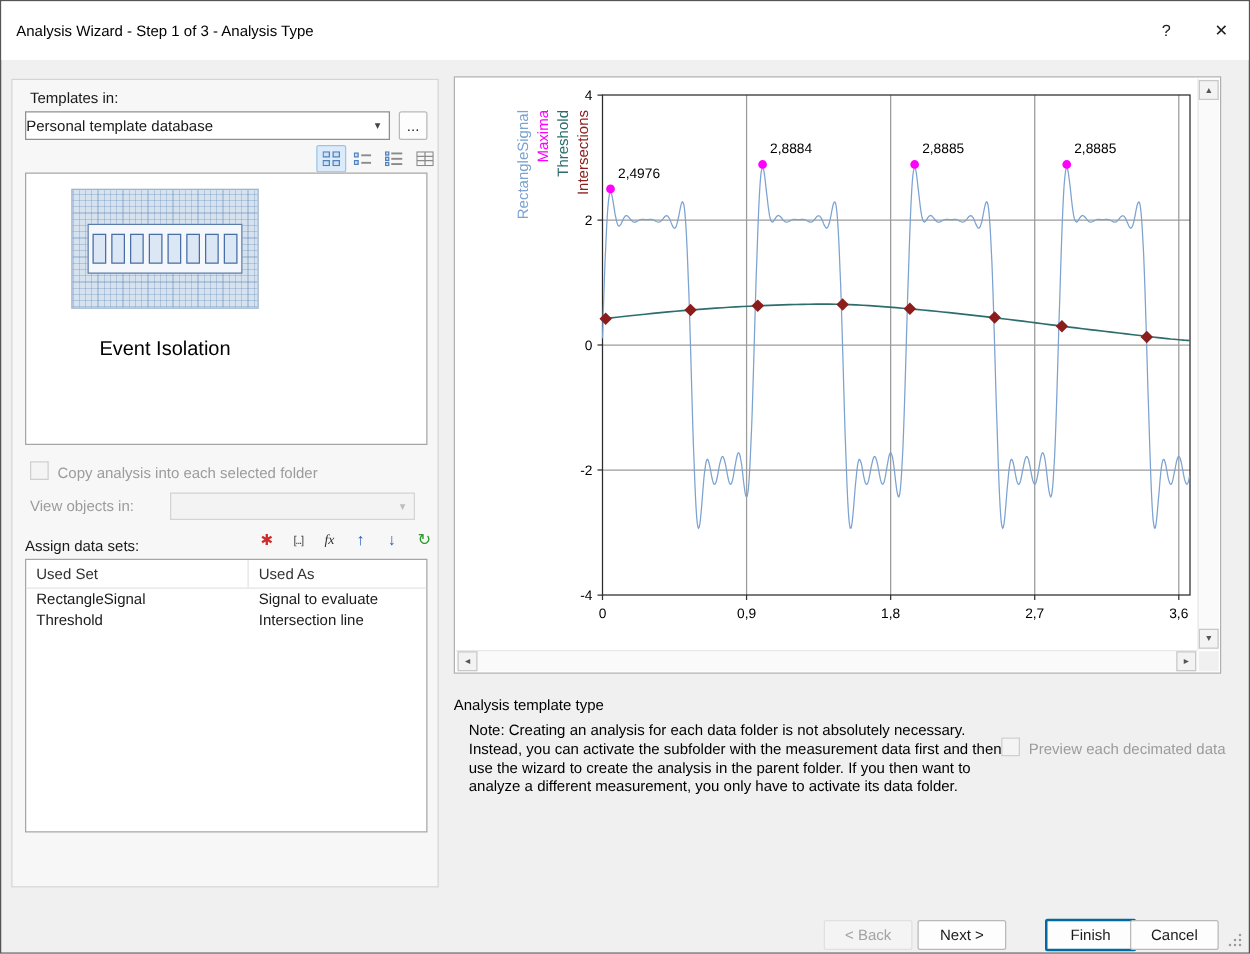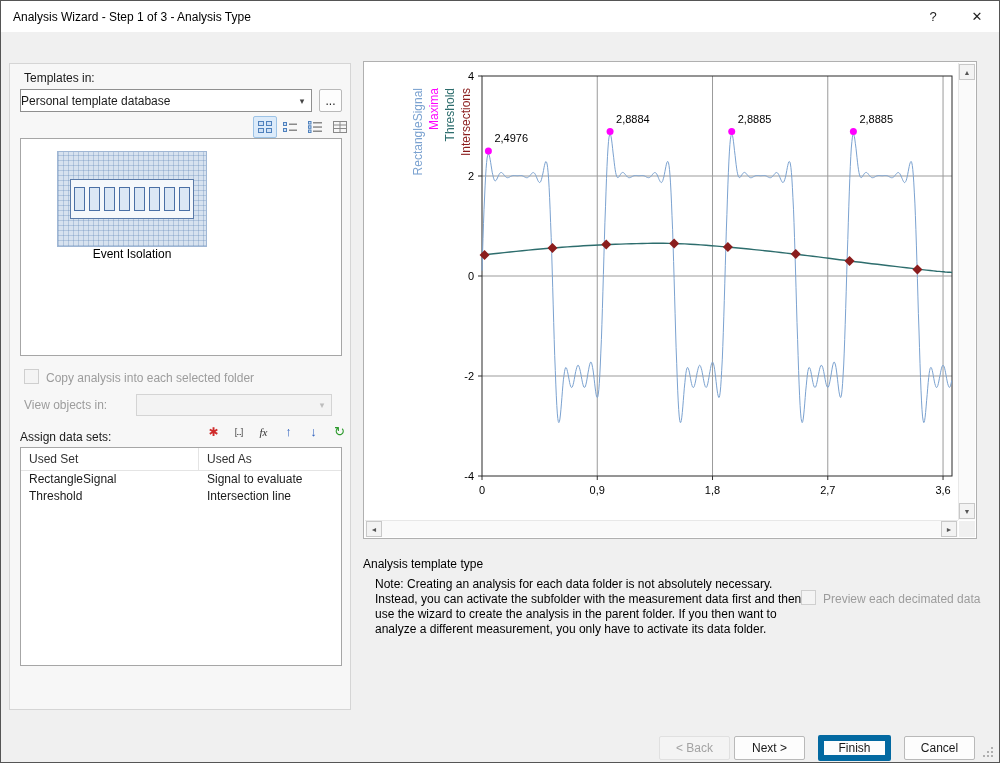--- a/index.html
+++ b/index.html
@@ -1,36 +1,36 @@
 <!DOCTYPE html>
 <html><head>
 <meta charset="utf-8">
 <style>
   html,body{margin:0;padding:0;background:#d8d8d8;}
   .dialog{position:relative;width:998px;height:761px;border:1px solid #555;background:#f0f0f0;
           font-family:"Liberation Sans","DejaVu Sans",sans-serif;font-size:12px;color:#1a1a1a;overflow:hidden;}
   
-  .titlebar{position:absolute;left:0;top:0;right:0;height:31px;background:#ffffff;display:flex;align-items:center;}
+  .titlebar{position:absolute;left:0;top:0;right:0;height:47px;background:#ffffff;display:flex;align-items:center;}
   .titlebar .title{padding-left:12px;font-size:12px;color:#000;}
   .tb-btns{margin-left:auto;display:flex;height:31px;}
   .tb-btn{width:44px;height:31px;display:flex;align-items:center;justify-content:center;font-size:13px;color:#222;cursor:default;}
   
   .tabstrip{position:absolute;left:14px;top:41px;display:flex;z-index:3;}
   .tab{height:20px;line-height:20px;padding:0 9px;background:#ececec;border:1px solid #d5d5d5;color:#1a1a1a;margin-right:-1px;}
   .tab.active{background:#f7f7f7;height:22px;line-height:22px;margin-top:-2px;border-bottom:1px solid #f7f7f7;}
   .tab-page{position:absolute;left:8px;top:62px;width:340px;height:645px;background:#f7f7f7;border:1px solid #d5d5d5;}
   
   .label{position:absolute;white-space:nowrap;}
   .label.disabled{color:#9c9c9c;}
   .combo{position:absolute;background:#fff;border:1px solid #8f8f8f;display:flex;align-items:center;padding-left:0;box-sizing:border-box;}
   .combo .arrow{margin-left:auto;width:18px;text-align:center;color:#444;font-size:9px;}
   .combo.disabled{background:#f3f3f3;border-color:#d4d4d4;color:#9c9c9c;}
   .combo.disabled .arrow{color:#bdbdbd;}
   .btn{position:absolute;background:#fdfdfd;border:1px solid #b9b9b9;border-radius:2px;display:flex;align-items:center;justify-content:center;box-sizing:border-box;font-size:12px;color:#1a1a1a;cursor:default;}
-  .btn.default{border:6px solid #0369a1;}
+  .btn.default{border:2px solid #0369a1;margin-left:18px;}
   .btn.disabled{background:#f4f4f4;border-color:#e0e0e0;color:#a3a3a3;}
   .listbox{position:absolute;background:#fff;border:1px solid #a6a6a6;box-sizing:border-box;}
   .cb{display:inline-block;width:13px;height:13px;border:1px solid #8f8f8f;background:#fff;vertical-align:-2px;}
   .cb.disabled{border-color:#cfcfcf;background:#f4f4f4;}
   .cb-row{position:absolute;white-space:nowrap;}
   .cb-row .cb{margin-right:7px;}
   
   .view-toolbar{position:absolute;display:flex;gap:1px;}
   .tool-btn{width:22px;height:20px;display:flex;align-items:center;justify-content:center;border:1px solid transparent;border-radius:2px;}
   .tool-btn.active{background:#dcebfa;border-color:#9dc3e6;}
@@ -43,21 +43,21 @@
   .g-blue{color:#2b5fbd;font-size:13px;}
   .g-green{color:#2e9b2e;font-size:13px;margin-left:2px;}
   
   .template-item{position:absolute;left:8px;top:12px;width:206px;text-align:center;}
   .thumb{position:relative;width:148px;height:94px;margin:0 auto;border:1px solid #9fb6d4;background-color:#d7e2ef;
          background-image:repeating-linear-gradient(0deg,rgba(90,130,180,.30) 0 1px,transparent 1px 5px),
                           repeating-linear-gradient(90deg,rgba(90,130,180,.30) 0 1px,transparent 1px 5px);}
   .thumb-band{position:absolute;left:12px;top:27px;right:12px;height:38px;background:#f4f7fb;border:1px solid #5a7aa8;
               display:flex;align-items:center;justify-content:center;gap:4px;}
   .thumb-pulse{width:9px;height:22px;background:#dbe7f5;border:1px solid #4a6fa5;}
-  .template-name{font-size:12px;color:#000;}
+  .template-name{margin-top:24px;font-size:16px;color:#000;}
   
   .dtable{position:absolute;background:#fff;border:1px solid #a6a6a6;box-sizing:border-box;font-size:12px;}
   .dt-head{display:flex;height:22px;line-height:22px;border-bottom:1px solid #e4e4e4;color:#333;}
   .dt-c1{width:178px;padding-left:8px;box-sizing:border-box;border-right:1px solid #e4e4e4;}
   .dt-c2{flex:1;padding-left:8px;}
   .dt-row{display:flex;height:17px;line-height:17px;}
   .dt-row .dt-c1{border-right:none;}
   
   .chart-outer{position:absolute;left:362px;top:60px;width:614px;height:478px;background:#fff;border:1px solid #b0b0b0;box-sizing:border-box;}
   #chart-svg{position:absolute;left:0;top:0;}

